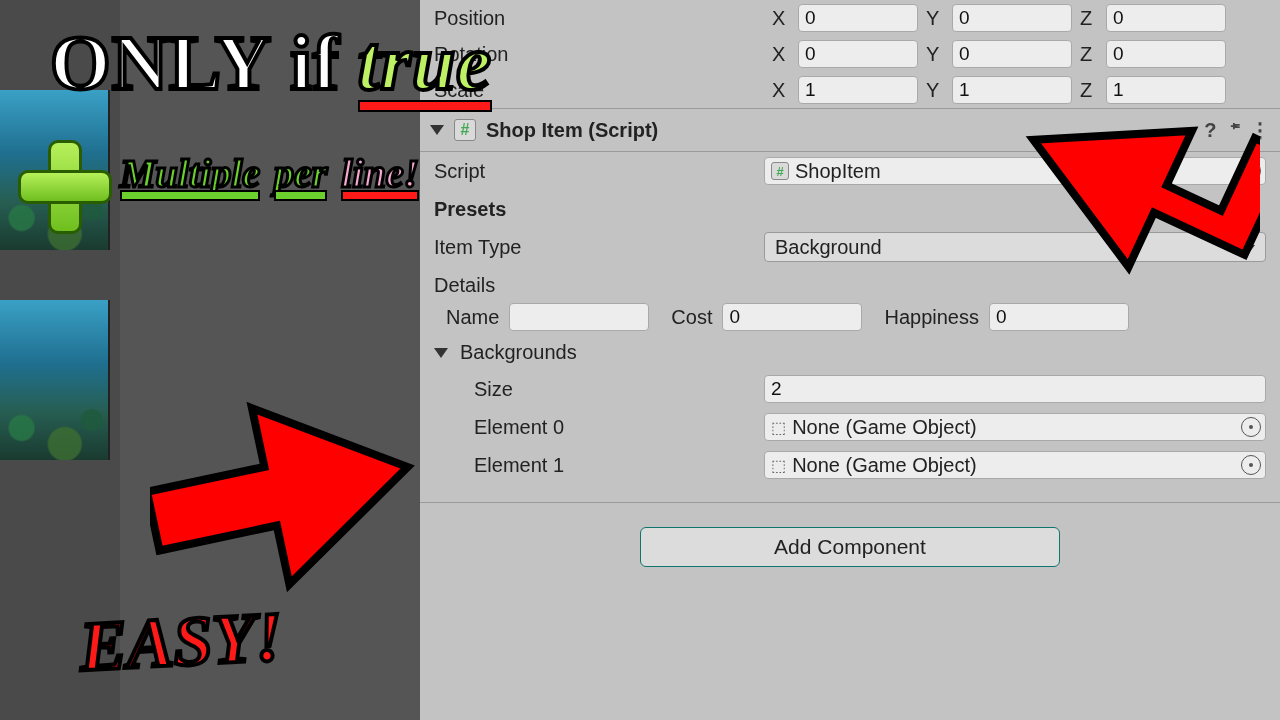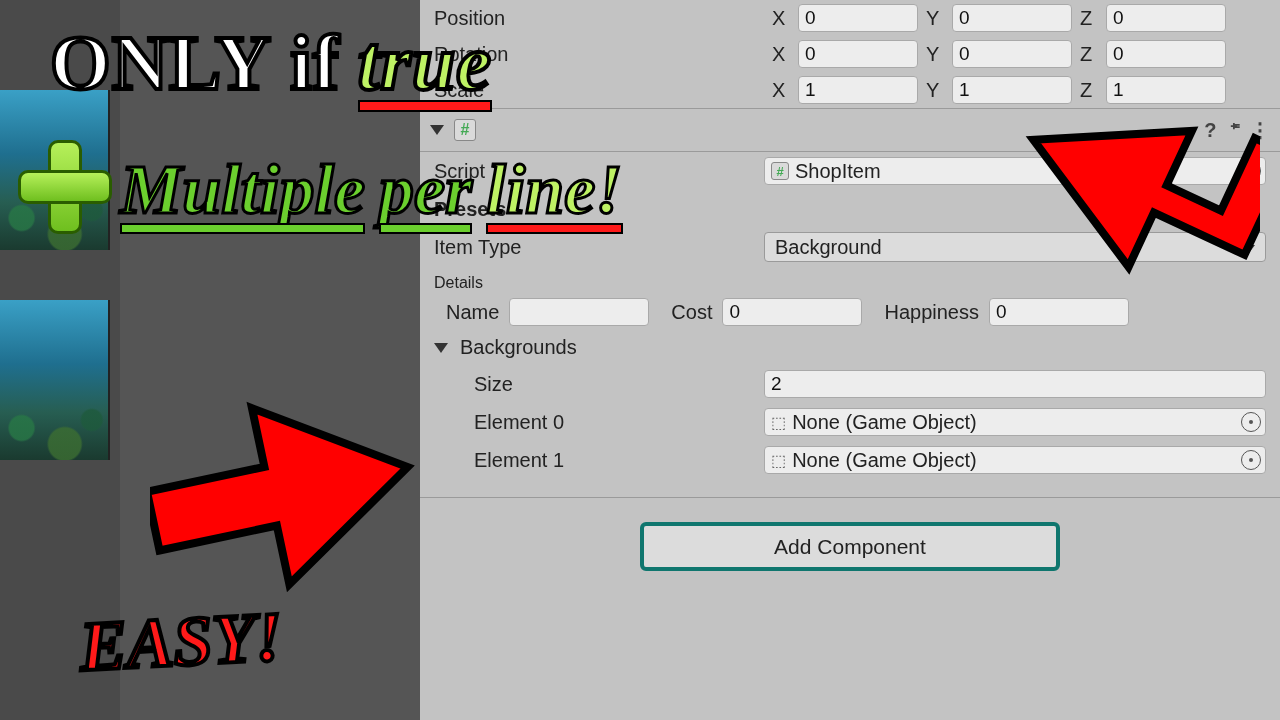--- a/index.html
+++ b/index.html
@@ -78,46 +78,46 @@
   }
   .dropdown::after{
     content:""; position:absolute; right:10px; top:12px;
     width:0;height:0;border-left:6px solid transparent;border-right:6px solid transparent;border-top:8px solid #333;
   }
 
   .details-row{ display:flex; align-items:center; gap:10px; padding:4px 14px; }
   .details-row .mini-lbl{ font-size:20px;margin-left:12px; }
   .details-row input{ width:140px; }
 
-  .section-label{ padding:8px 2px 2px 14px; font-size:16px; }
+  .section-label{ padding:8px 2px 2px 14px; font-size:20px; }
 
   .foldout-row{ display:flex; align-items:center; gap:12px; padding:6px 14px; }
 
   .add-comp-wrap{
     border-top:1px solid #9a9a9a; margin-top:18px; padding:24px 0;
     display:flex; justify-content:center;
   }
   .add-comp-btn{
-    width:420px; height:49px; background:#dcdcdc;
-    border:4px solid #0f766e; border-radius:6px; font-size:21px; color:#222; cursor:pointer;
+    width:420px; height:40px; background:#dcdcdc;
+    border:1px solid #0f766e; border-radius:6px; font-size:21px; color:#222; cursor:pointer;
   }
 
   
   .overlay{ position:absolute; inset:0; pointer-events:none; font-family: "Comic Sans MS","Comic Sans",cursive; padding-left: 40px; }
   .headline{ position:absolute; top:18px; left:50px; font-size:78px; font-weight:900;
     color:#fff; -webkit-text-stroke:4px #000; letter-spacing:1px; display:flex; gap:18px; }
   .headline .yellow{ color:#ffd633; font-style:italic; position:relative; }
   .headline .yellow::after{ content:""; position:absolute; left:0; right:0; bottom:-2px; height:8px; background:#ffd633; border:2px solid #000;}
   .headline .red{ color:#bef264; font-style:italic; position:relative;}
   .headline .red::after{ content:""; position:absolute; left:0; right:0; bottom:-4px; height:8px; background:#ff1a1a; border:2px solid #000;}
 
-  .subline{ position:absolute; top:150px; left:120px; font-size:70px; font-weight:900; display:flex; gap:14px; align-items:center;}
+  .subline{ position:absolute; top:150px; left:120px; font-size:40px; font-weight:900; display:flex; gap:14px; align-items:center;}
   .subline .green{ color:#6bcf2e; font-style:italic; position:relative; -webkit-text-stroke:3px #000;}
   .subline .green::after{ content:""; position:absolute; left:0;right:0;bottom:-4px;height:7px;background:#6bcf2e;border:2px solid #000;}
-  .subline .redu{ color:#bef264; font-style:italic; position:relative; -webkit-text-stroke:3px #000;}
+  .subline .redu{ color:#f9a8d4; font-style:italic; position:relative; -webkit-text-stroke:3px #000;}
   .subline .redu::after{ content:""; position:absolute; left:0;right:0;bottom:-4px;height:7px;background:#ff1a1a;border:2px solid #000;}
 
   .plus-icon{
     width:88px;height:88px;position:absolute;top:140px;left:18px;
   }
   .plus-icon::before,.plus-icon::after{
     content:"";position:absolute;background:linear-gradient(#b6f05a,#6fbf1f);
     border:3px solid #2a5d00;border-radius:10px;
   }
   .plus-icon::before{ left:30px;top:0;width:28px;height:88px;}
@@ -163,20 +163,21 @@
     <input type="text" value="1" style="">
     <span class="axis">Y</span>
     <input type="text" value="1" style="">
     <span class="axis">Z</span>
     <input type="text" value="1" style="">
   </div>
 
   <div class="component-header">
     <span class="tri"></span>
     <span class="hash-badge">#</span>
+    <span>Shop Item (Script)</span>
     <span class="hdr-right">
       <span>?</span>
       <span class="slider-icon">⁺⁼</span>
       <span>⋮</span>
     </span>
   </div>
 
   <div class="row">
     <span class="lbl">Script</span>
     <div class="object-field">

